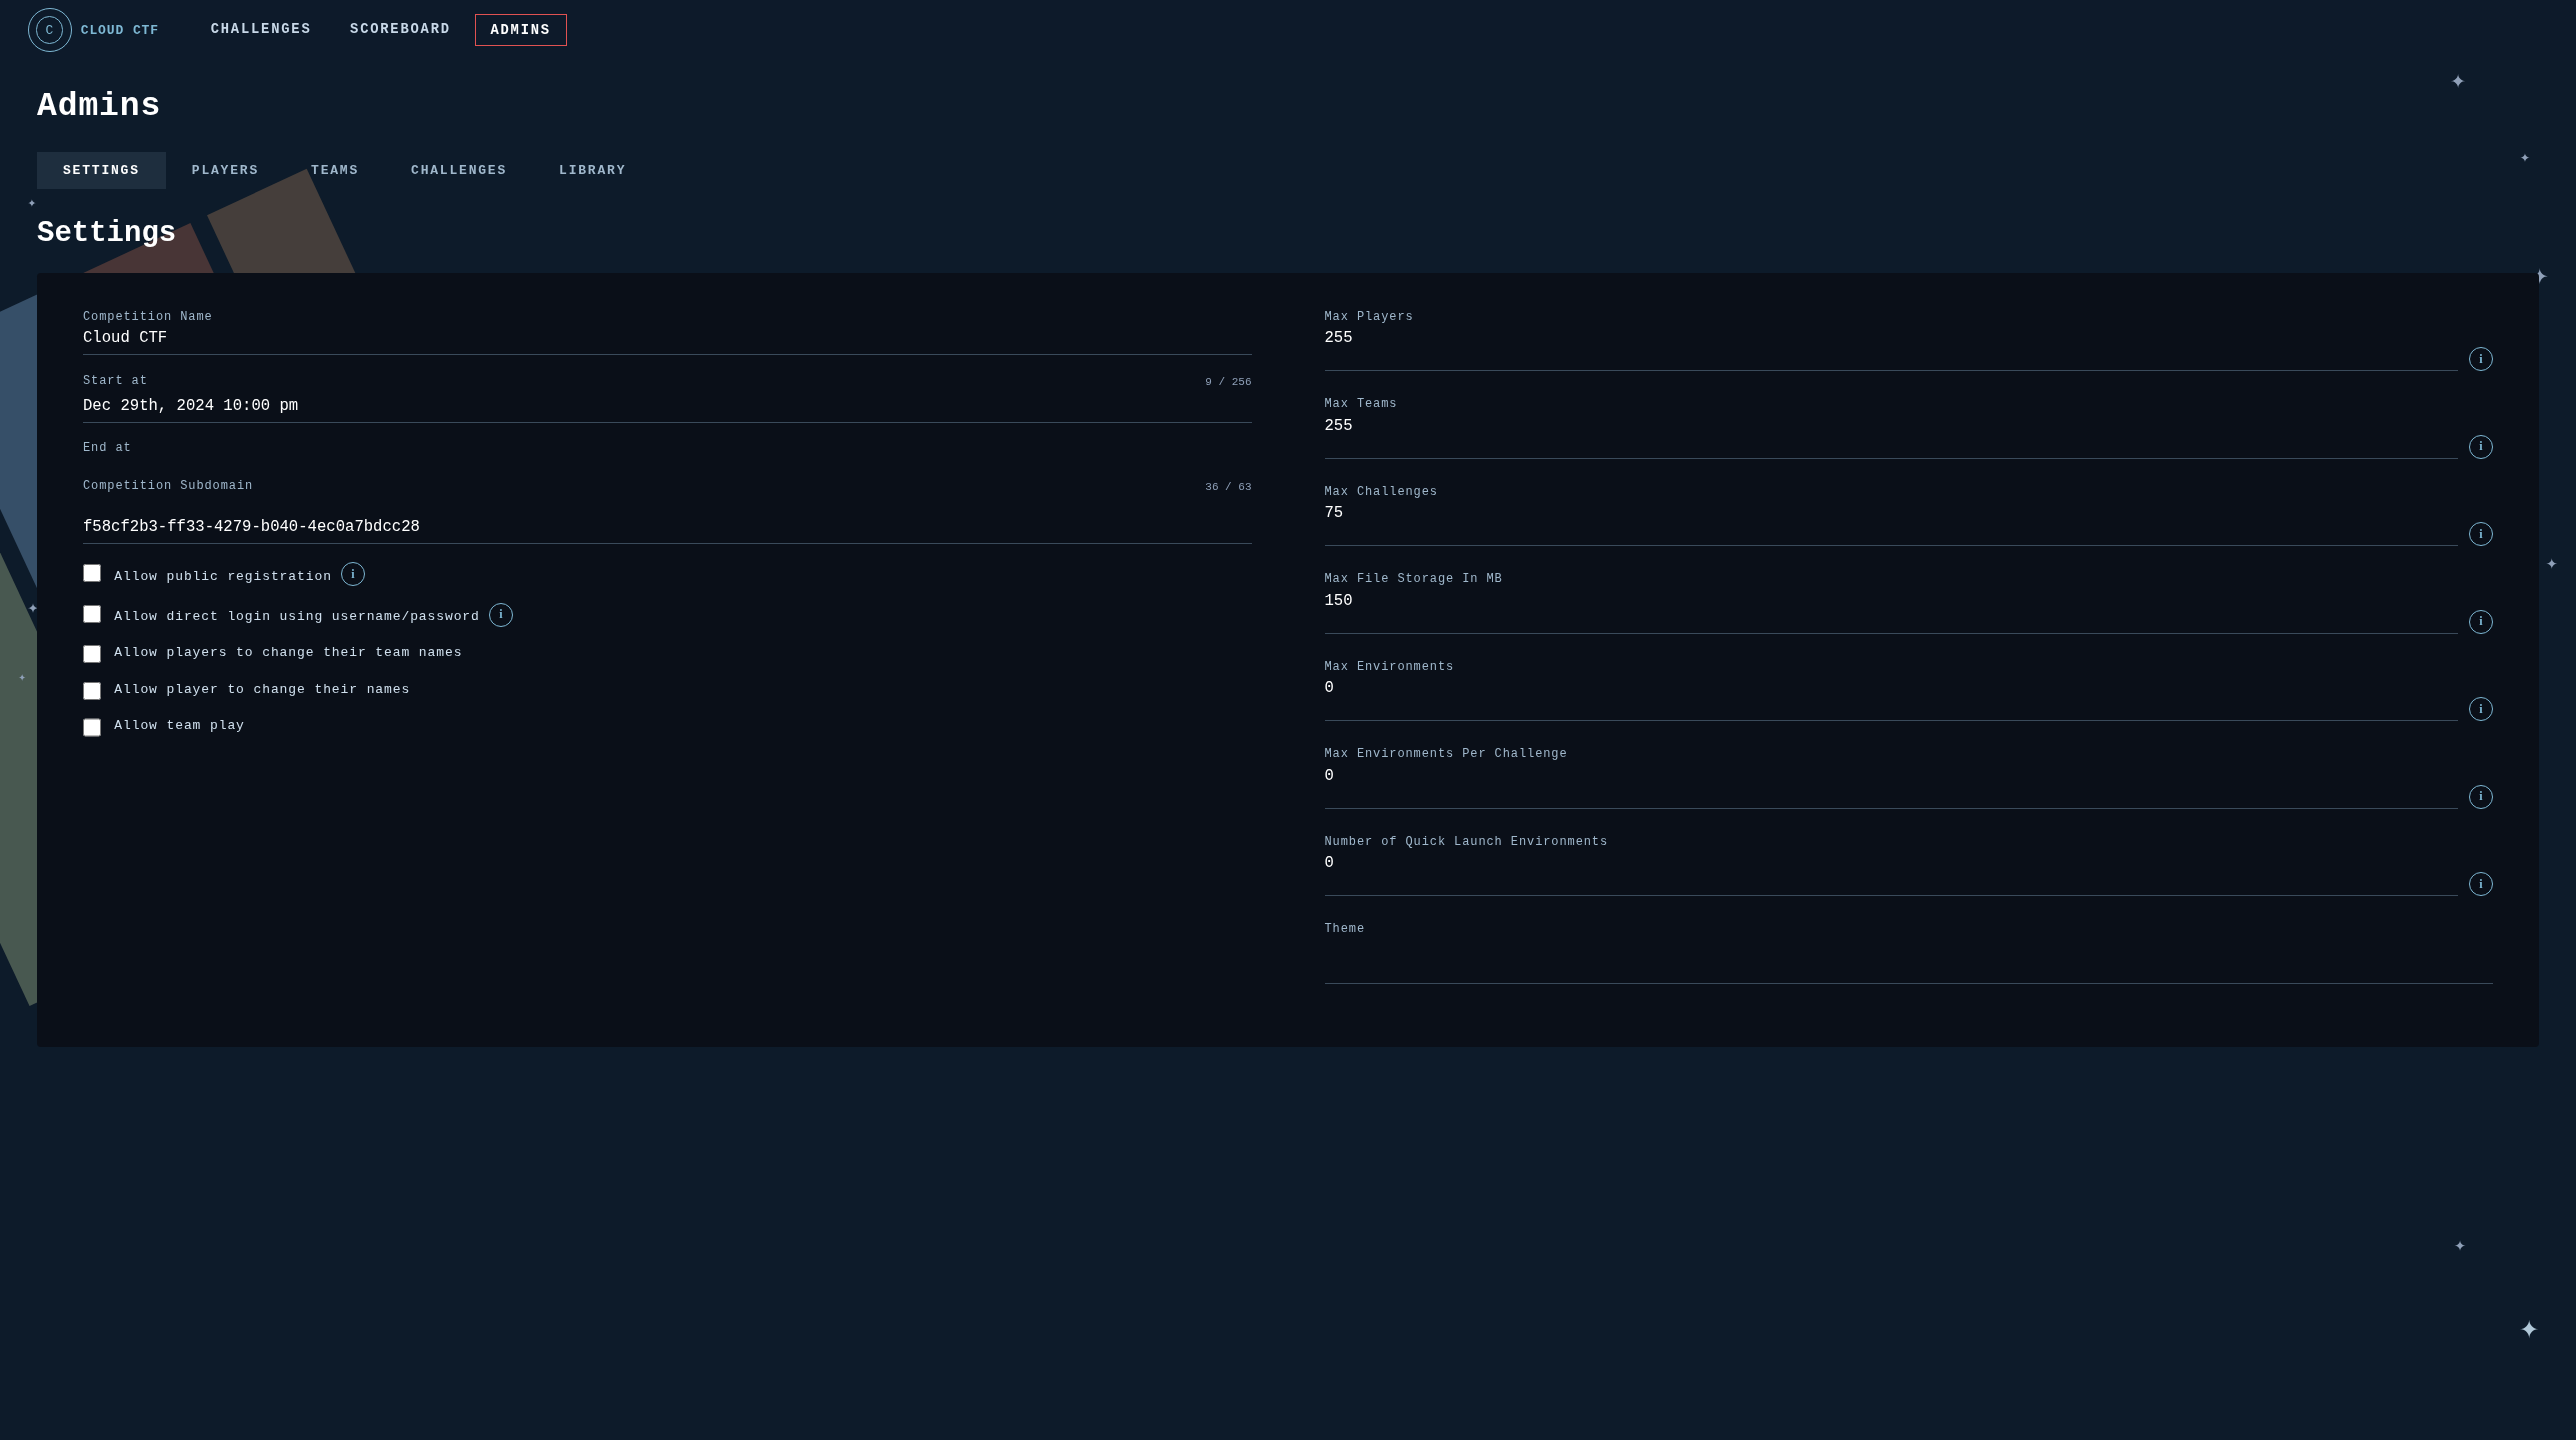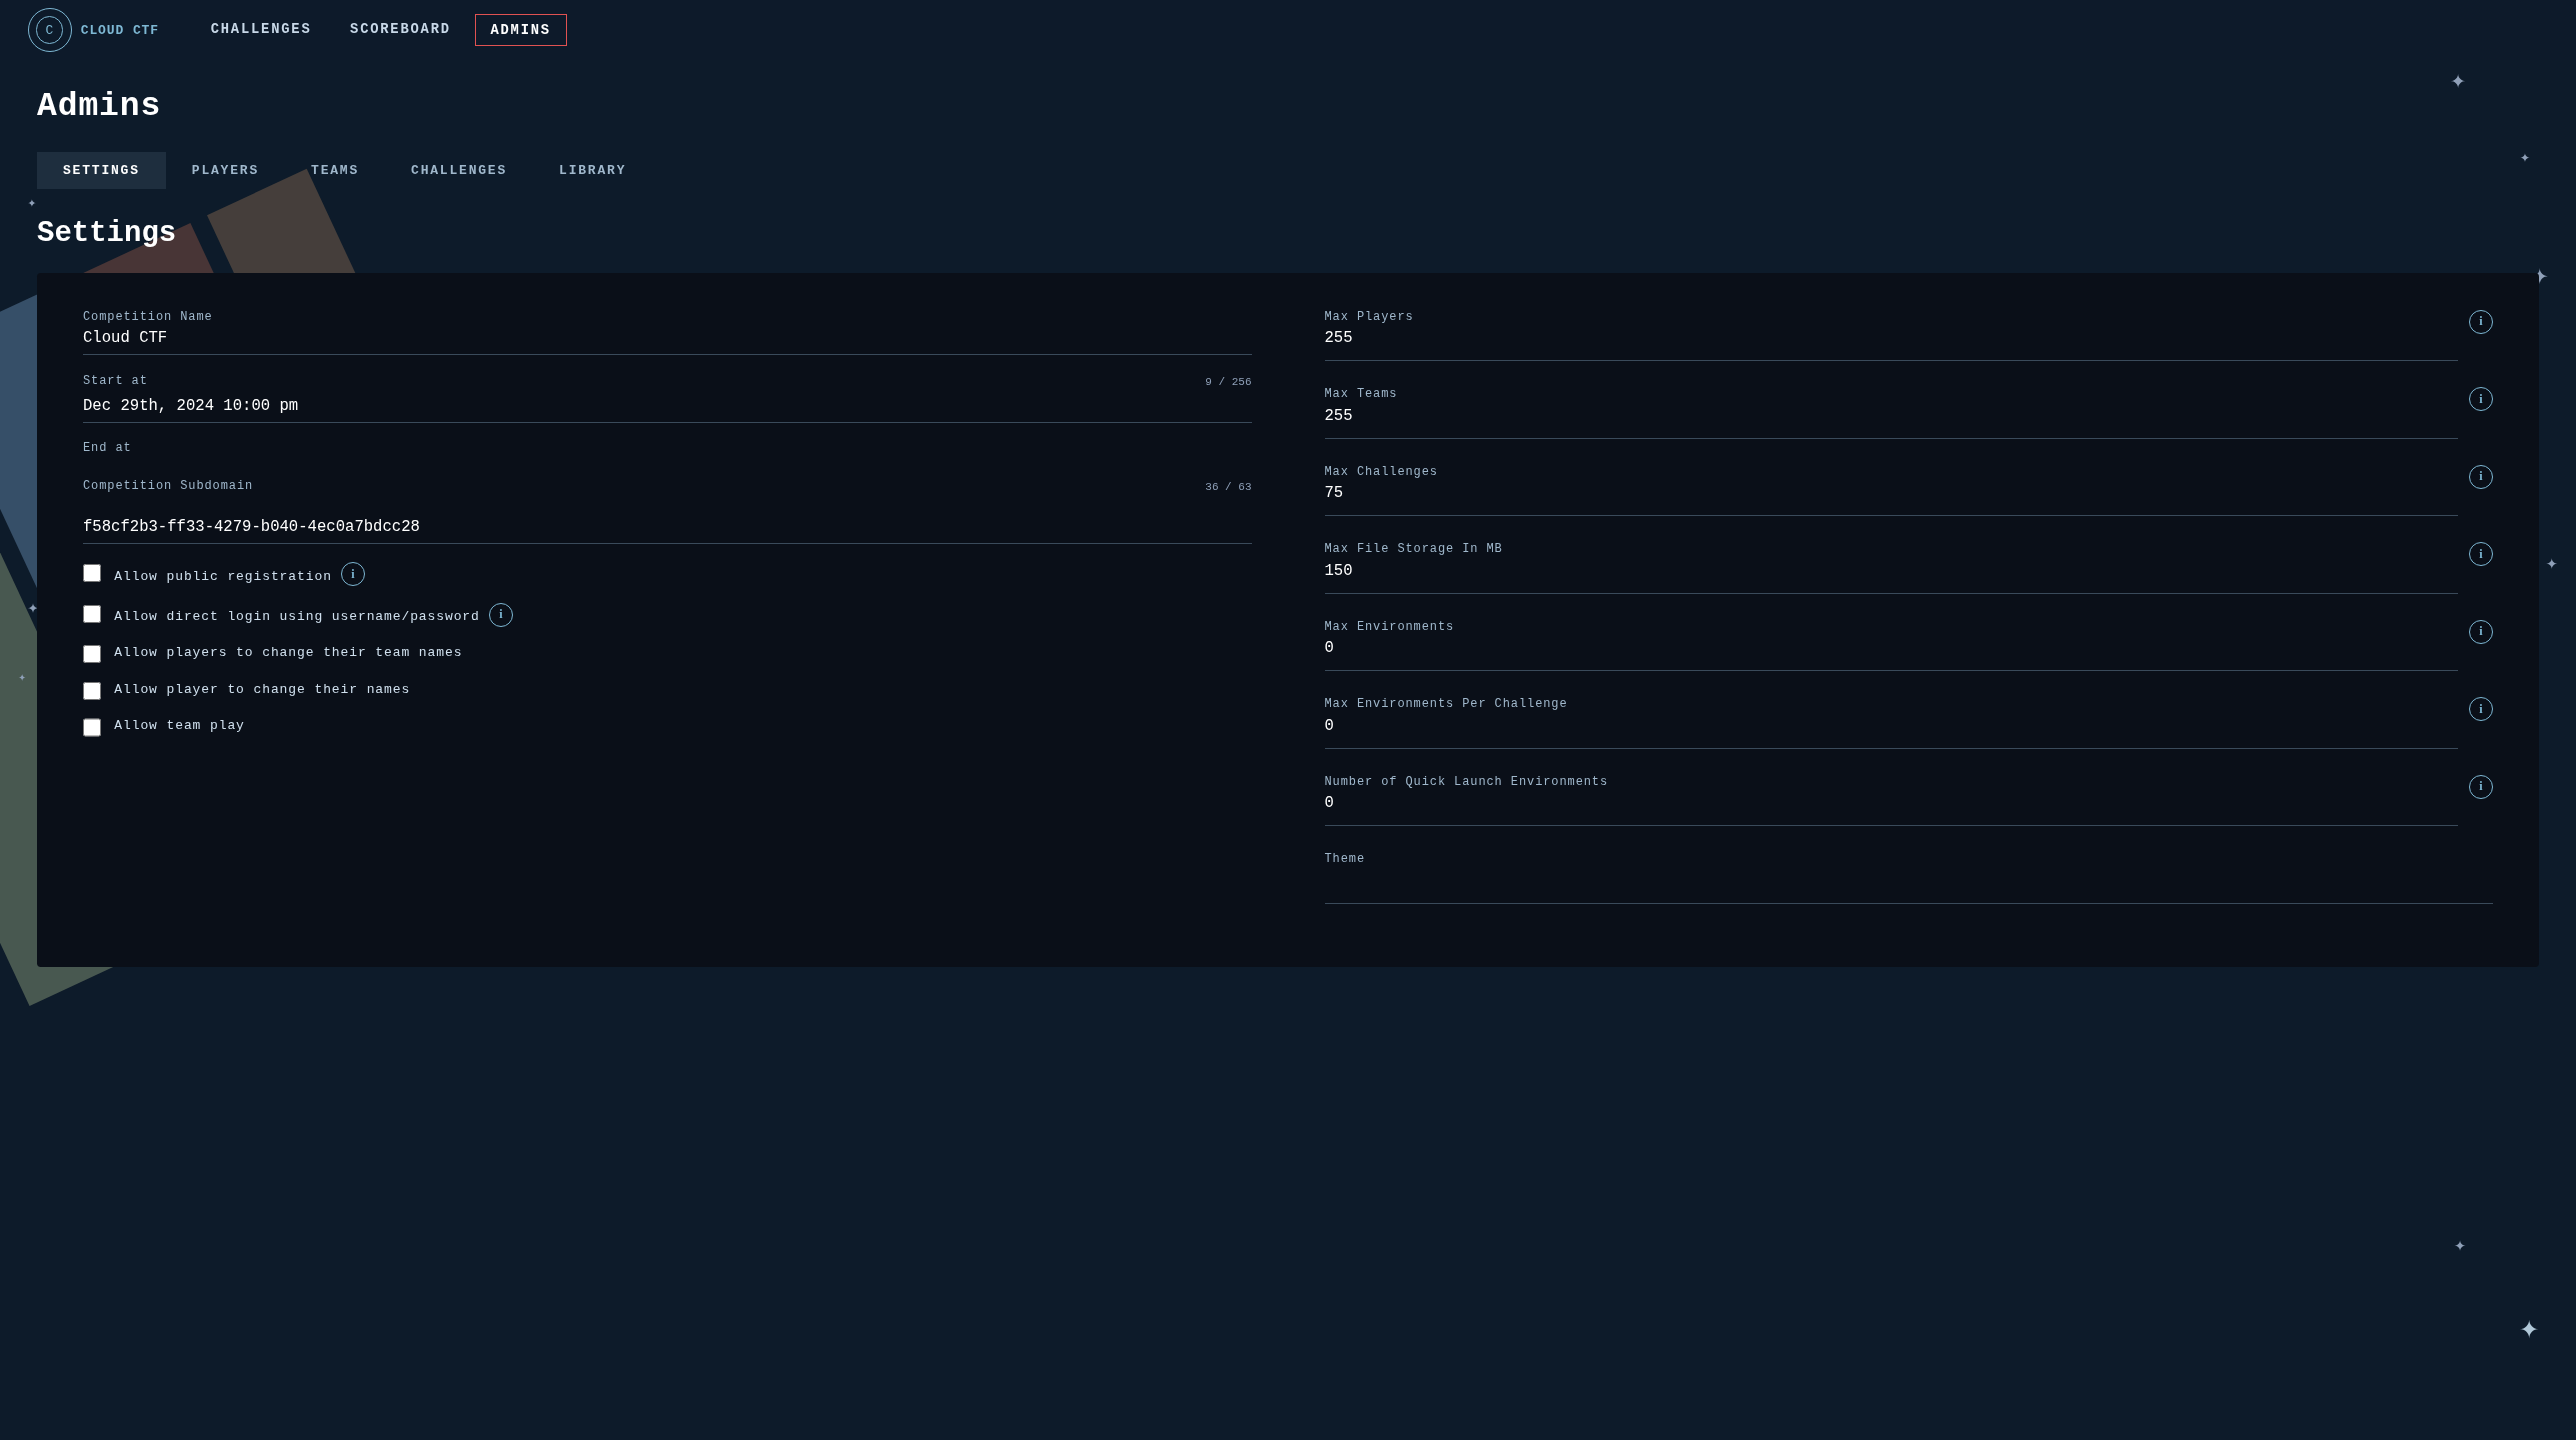--- a/index.html
+++ b/index.html
@@ -175,21 +175,21 @@
       padding-bottom: 7.3px;
       font-family: 'Courier New', Courier, monospace;
     }
 
     .form-input {
       font-size: 15.6px;
       color: #ffffff;
       background: transparent;
       border: none;
       border-bottom: 0.9px solid #3a4a5a;
-      padding-bottom: 13px;
+      padding-bottom: 23px;
       font-family: 'Courier New', Courier, monospace;
       outline: none;
       width: 100%;
     }
 
     .form-group-with-info {
       display: flex;
       flex-direction: column;
       margin-bottom: 18.3px;
       position: relative;
@@ -257,20 +257,21 @@
 
     
     .right-settings {
       display: flex;
       flex-direction: column;
       gap: 0;
     }
 
     .setting-row {
       display: flex;
+      align-items: flex-end;
       gap: 11px;
       margin-bottom: 26px;
     }
 
     .setting-row .form-group-with-info {
       flex: 1;
       margin-bottom: 0;
     }
 
     

